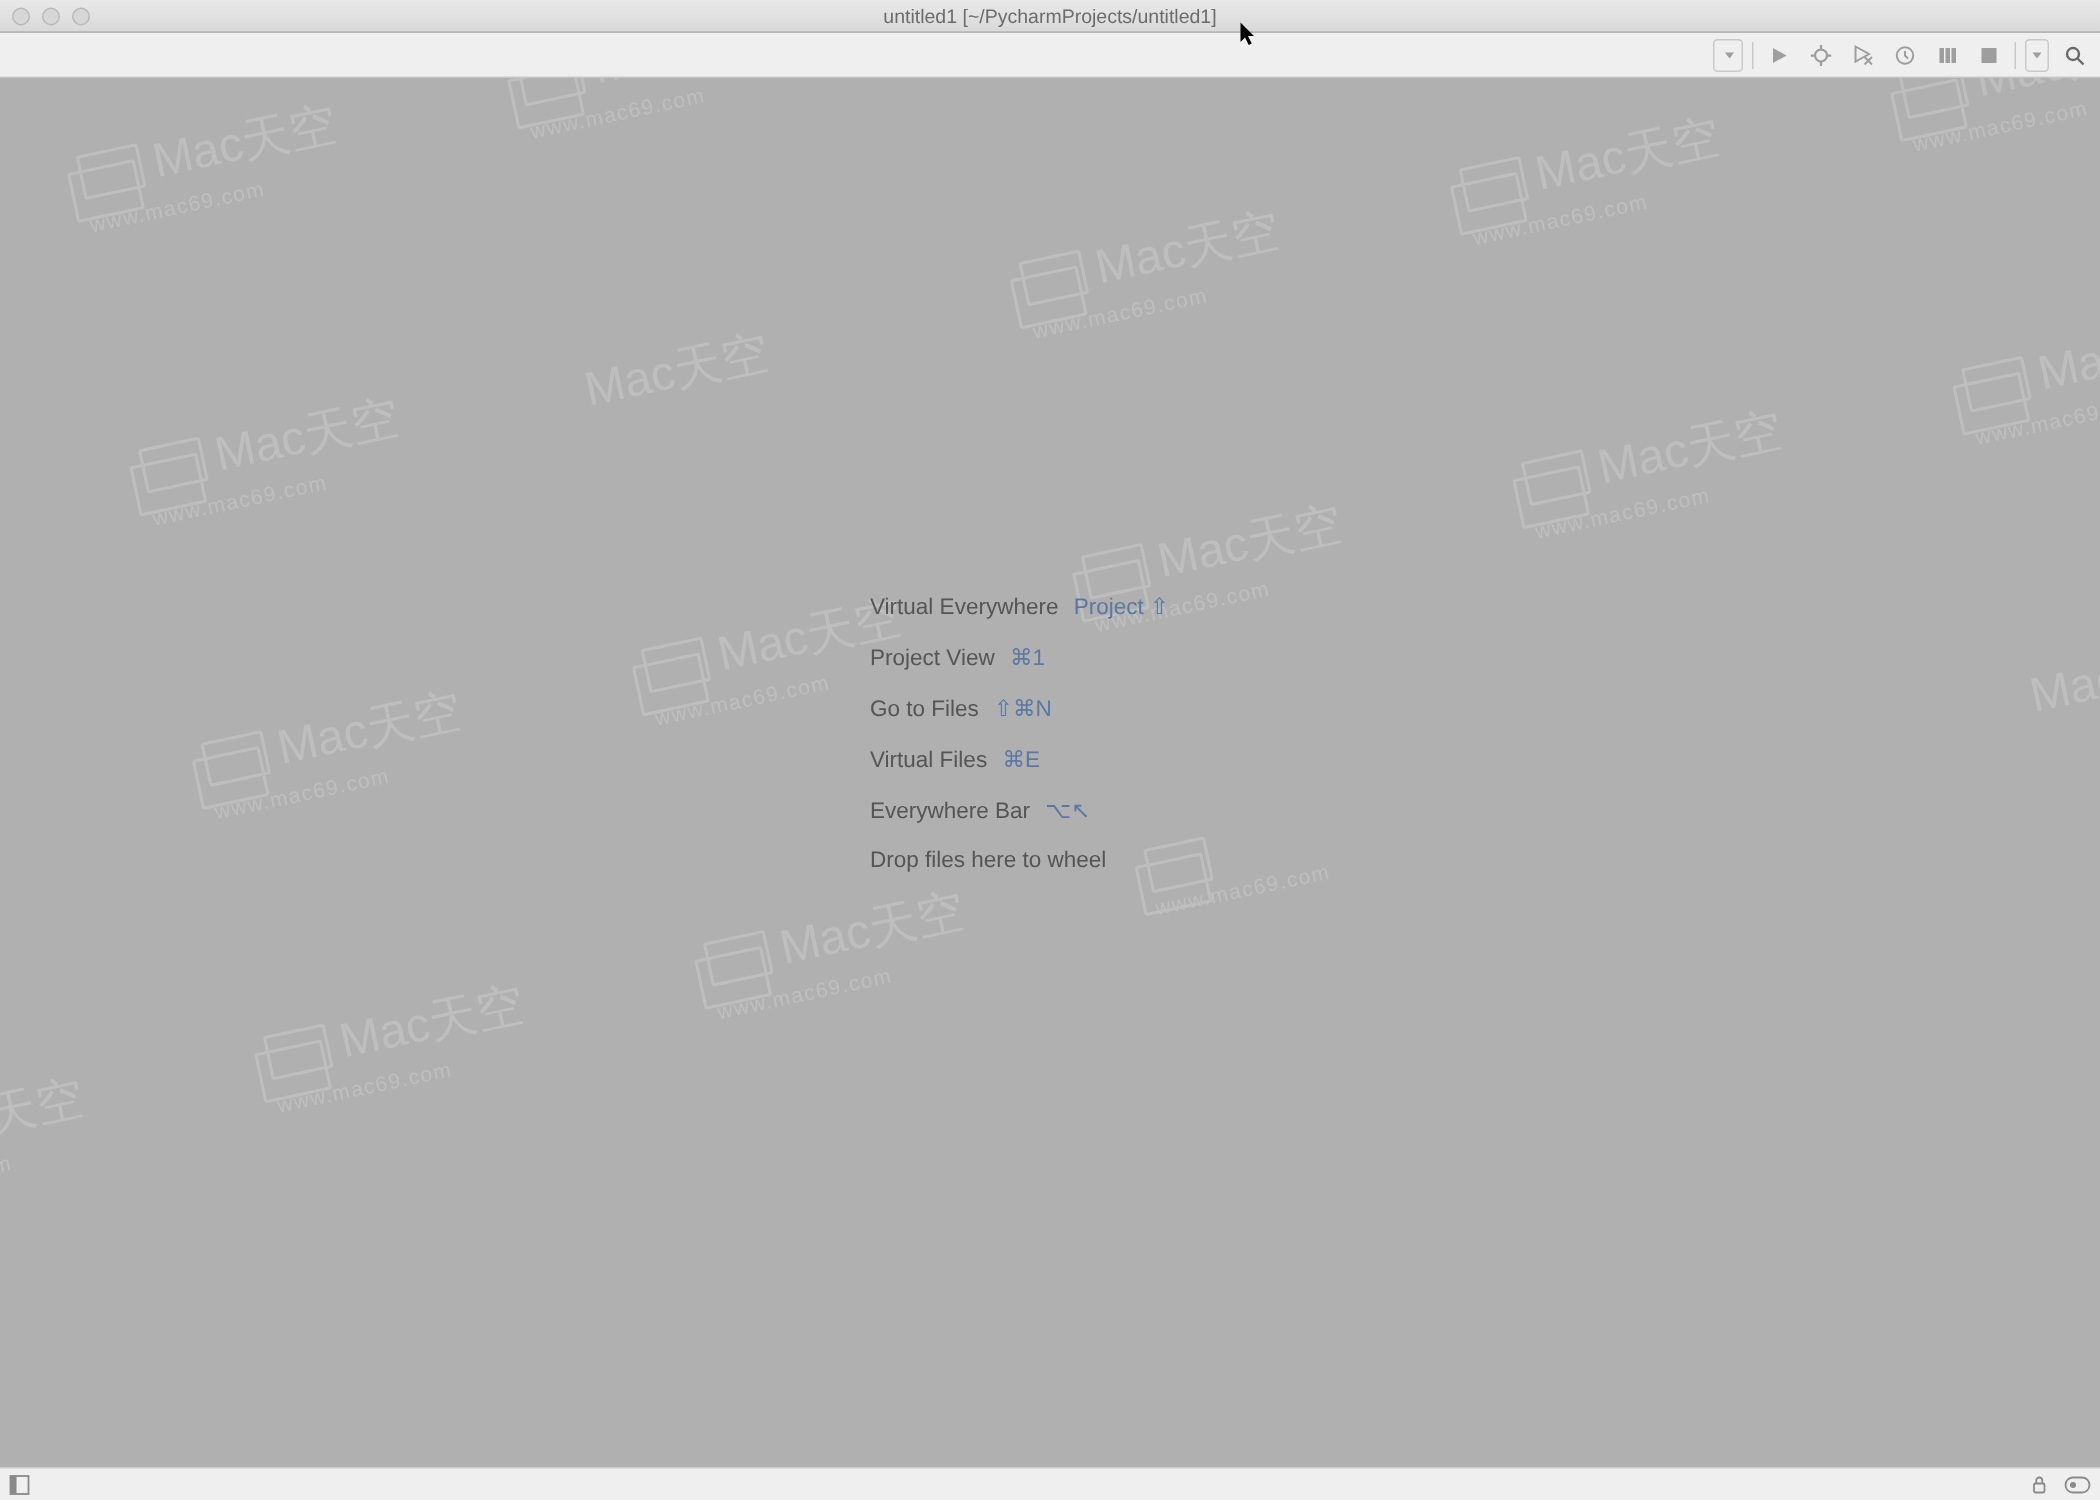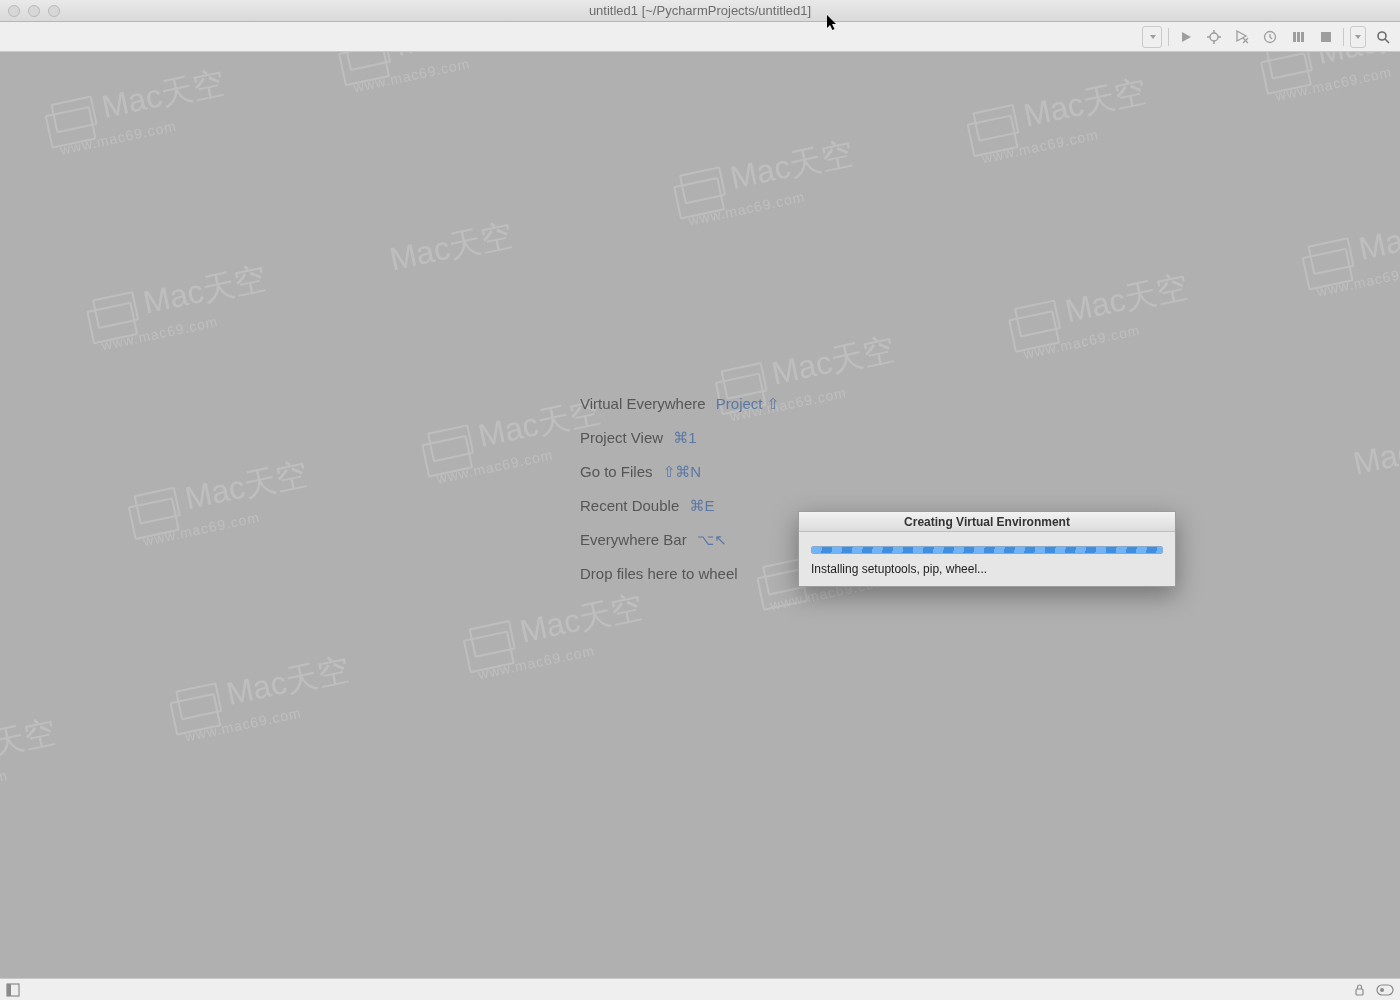--- a/index.html
+++ b/index.html
@@ -448,41 +448,32 @@
     </div>
     <div class="hint-line">
       <span>Project View</span>
       <span class="shortcut">⌘1</span>
     </div>
     <div class="hint-line">
       <span>Go to Files</span>
       <span class="shortcut">⇧⌘N</span>
     </div>
     <div class="hint-line">
-      <span>Recent Double</span>
+      <span>Virtual Files</span>
       <span class="shortcut">⌘E</span>
     </div>
     <div class="hint-line">
       <span>Everywhere Bar</span>
       <span class="shortcut">⌥↖</span>
     </div>
     <div class="hint-line">
       <span>Drop files here to wheel</span>
     </div>
   </div>
 
-  <div class="dialog">
-    <div class="dialog-title">Creating Virtual Environment</div>
-    <div class="dialog-body">
-      <div class="progress-track">
-        <div class="progress-fill"></div>
-      </div>
-      <div class="dialog-status">Installing setuptools, pip, wheel...</div>
-    </div>
-  </div>
 
 </div>
 
 <div class="statusbar">
   <div class="left">
     <div>
       <svg width="14" height="14" viewBox="0 0 14 14">
         <rect x="1" y="1" width="12" height="12" fill="none" stroke="#8a8a8a" stroke-width="1.2"></rect>
         <rect x="1" y="1" width="4" height="12" fill="#8a8a8a"></rect>
       </svg>

